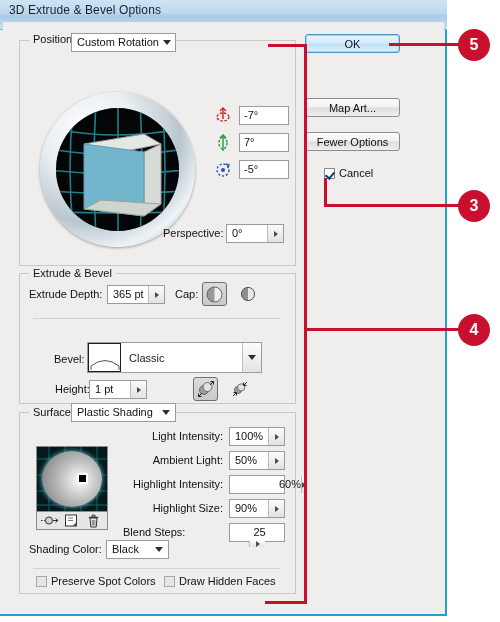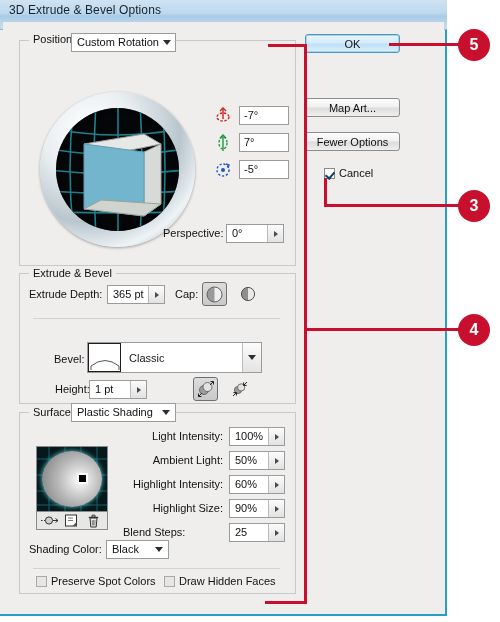--- a/index.html
+++ b/index.html
@@ -331,33 +331,33 @@
         <span class="arrw"></span>
       </div>
 
       <div class="glabel" style="position:absolute;left:120px;top:432px;width:100px;text-align:right;">Ambient Light:</div>
       <div class="stepper" style="left:226px;top:429px;width:56px;">
         <span class="val">50%</span>
         <span class="arrw"></span>
       </div>
 
       <div class="glabel" style="position:absolute;left:104px;top:456px;width:116px;text-align:right;">Highlight Intensity:</div>
-      <div class="stepper" style="left:226px;top:453px;width:56px;">
+      <div class="stepper" style="left:226px;top:453px;width:56px;padding-left:44px;">
         <span class="val">60%</span>
         <span class="arrw"></span>
       </div>
 
       <div class="glabel" style="position:absolute;left:120px;top:480px;width:100px;text-align:right;">Highlight Size:</div>
       <div class="stepper" style="left:226px;top:477px;width:56px;">
         <span class="val">90%</span>
         <span class="arrw"></span>
       </div>
 
       <div class="glabel" style="position:absolute;left:120px;top:504px;width:100px;">Blend Steps:</div>
-      <div class="stepper" style="left:226px;top:501px;width:56px;">
+      <div class="stepper" style="left:226px;top:501px;width:56px;flex-direction:column;">
         <span class="val">25</span>
         <span class="arrw"></span>
       </div>
     </div>
 
     <div class="glabel" style="position:absolute;left:26px;top:521px;">Shading Color:</div>
     <div class="combo" style="left:103px;top:518px;width:63px;">
       <span class="val">Black</span>
       <span class="caret"></span>
     </div>

